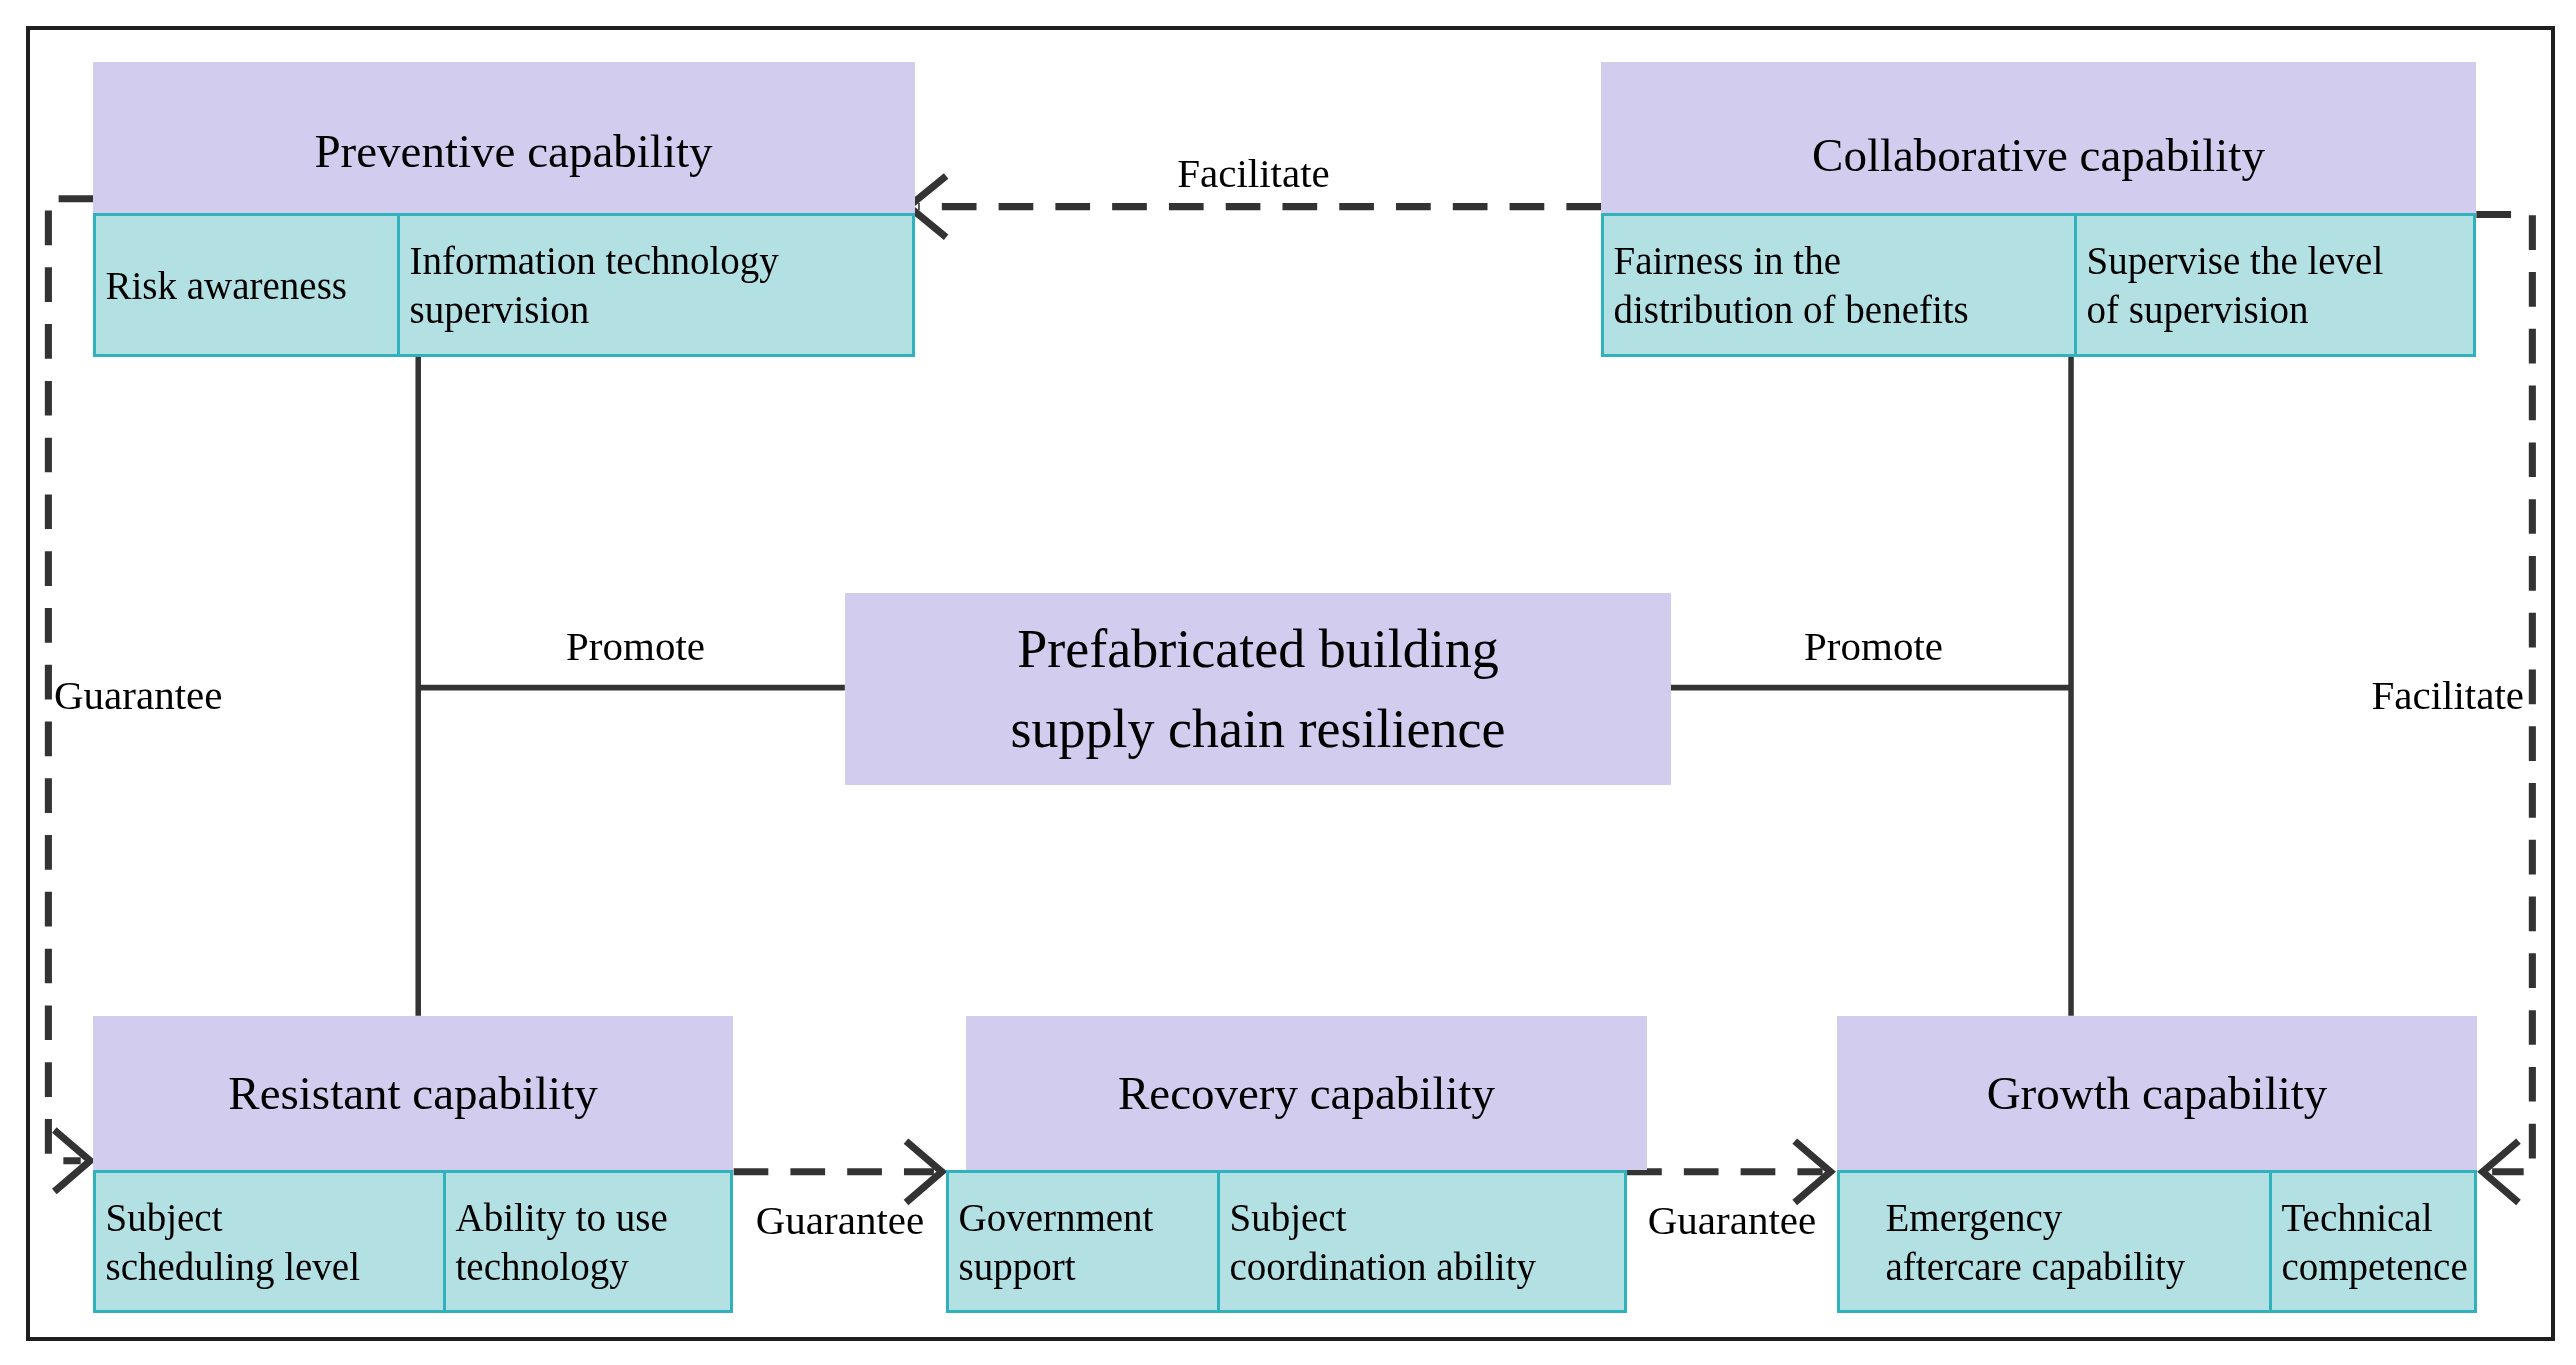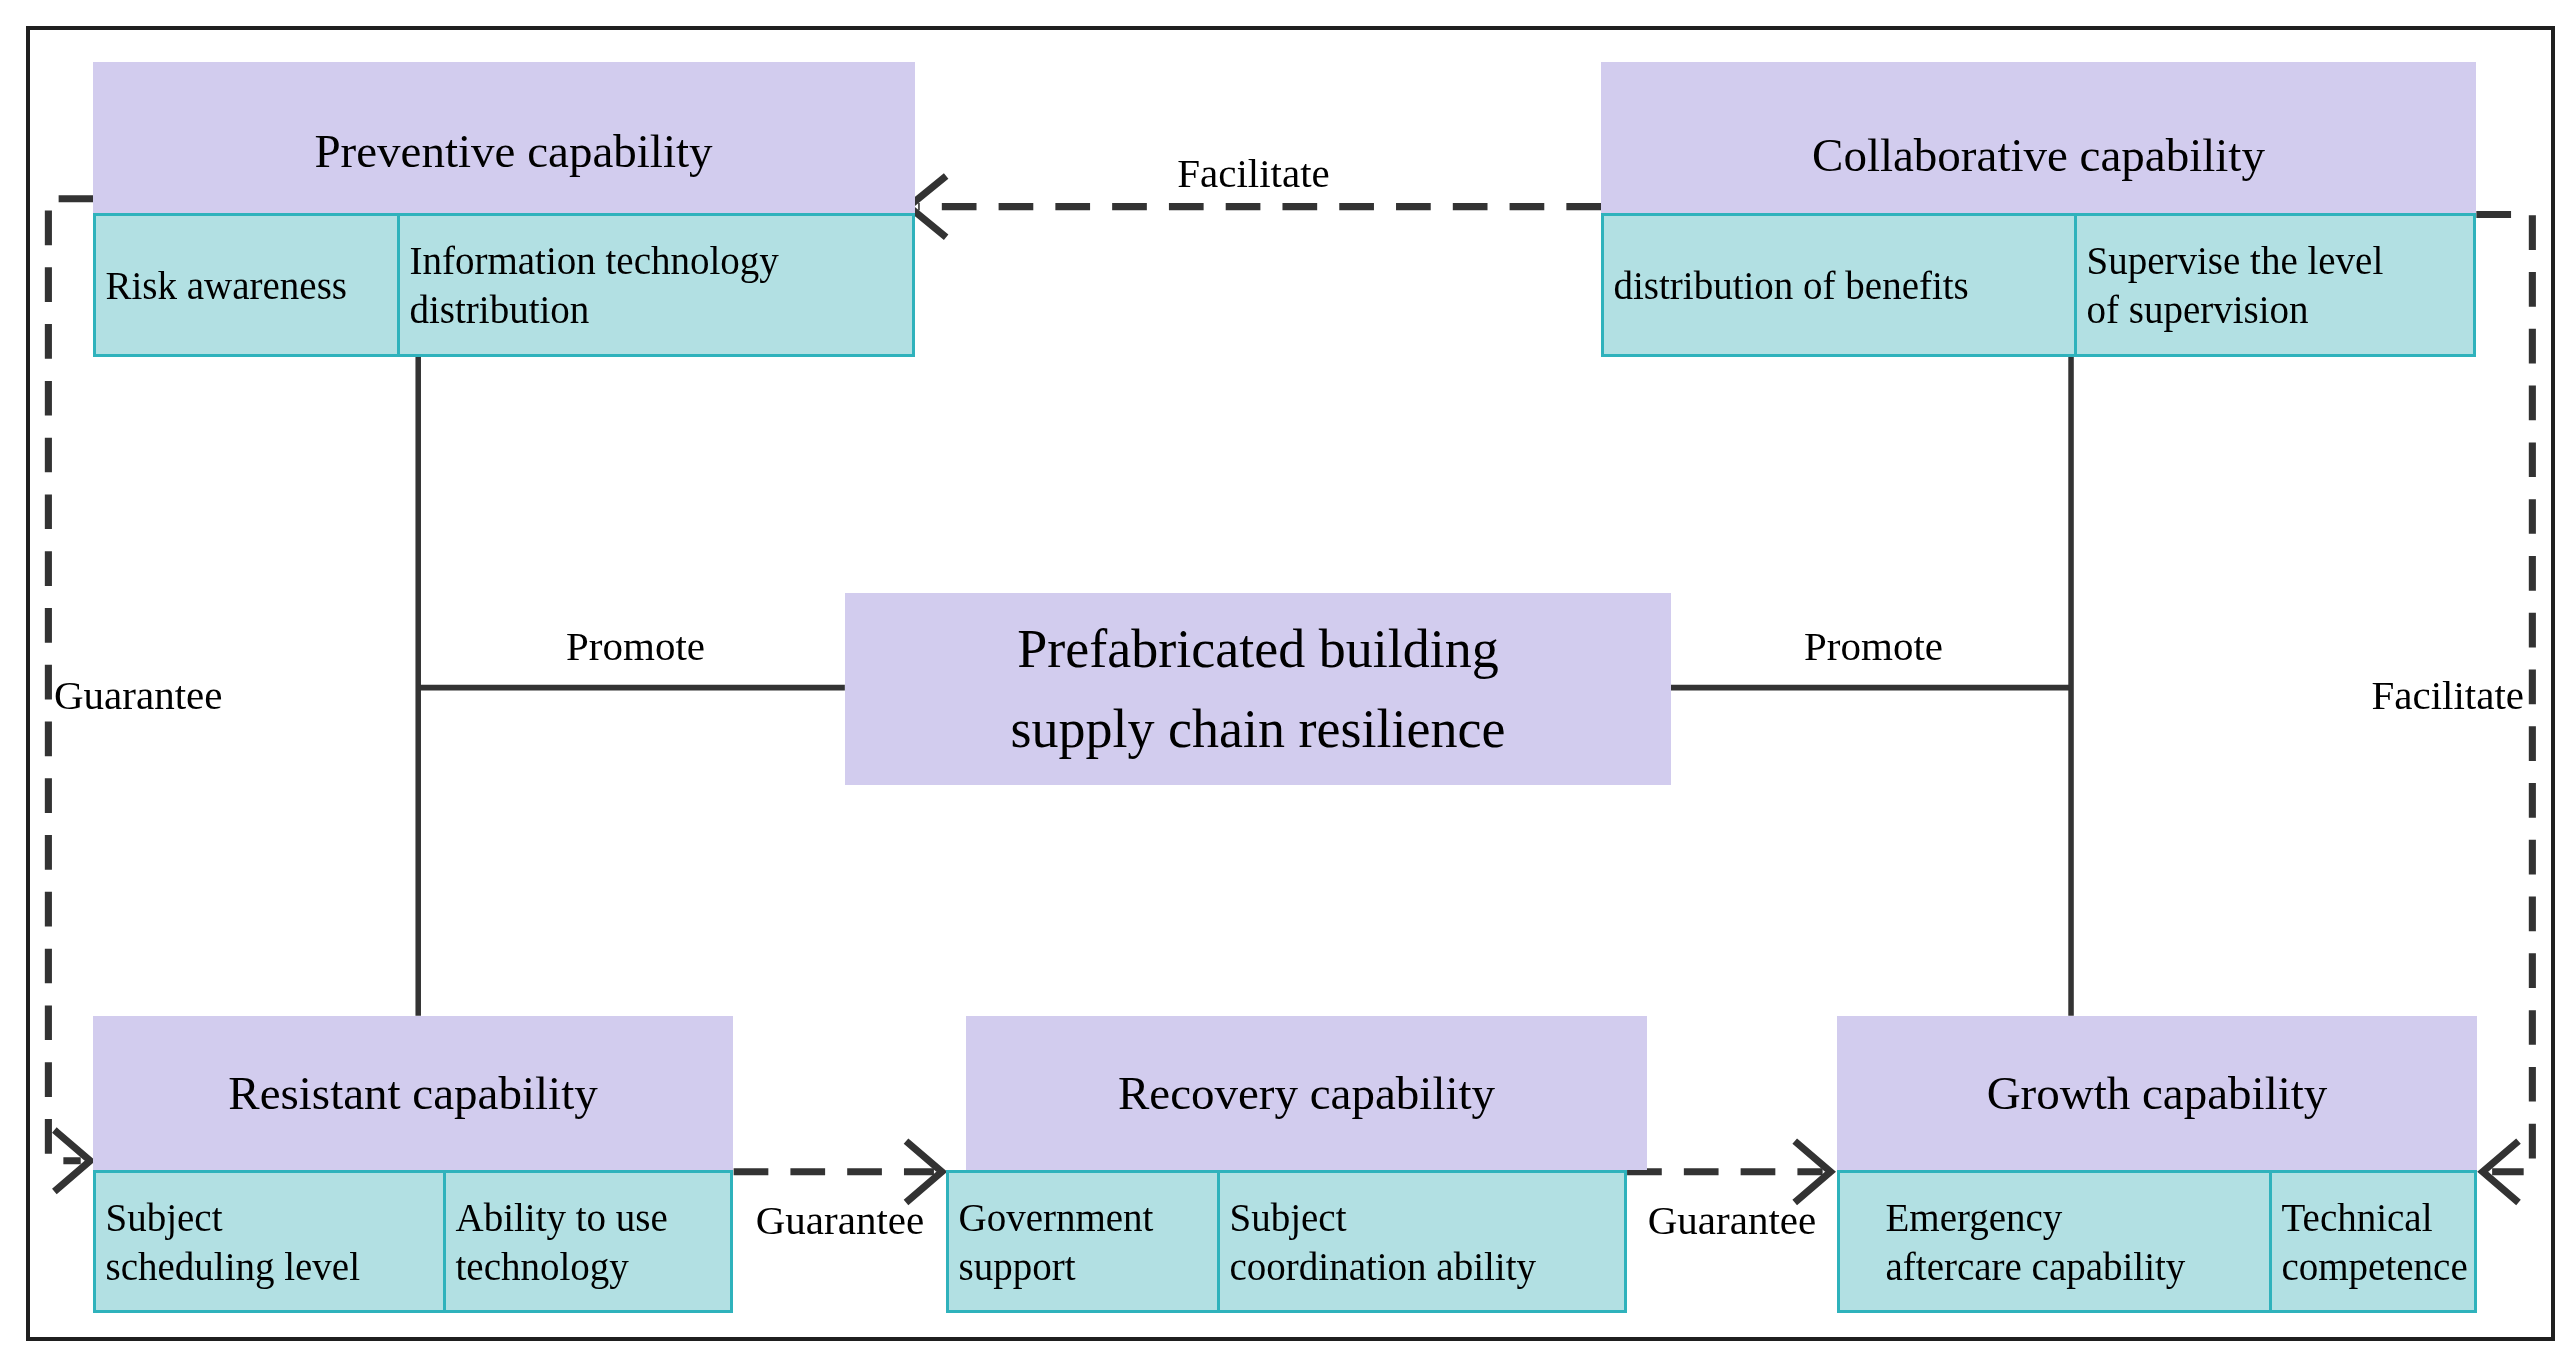--- a/index.html
+++ b/index.html
@@ -105,29 +105,30 @@
 
   <div class="hdr pre">
     <span>Preventive capability</span>
   </div>
   <div class="row pre">
     <div class="cell c-pre-1">
       <div class="ln">Risk awareness</div>
     </div>
     <div class="cell second">
       <div class="ln">Information technology</div>
-      <div class="ln">distribution</div>
+      <div class="ln">supervision</div>
     </div>
   </div>
 
   <div class="hdr col">
     <span>Collaborative capability</span>
   </div>
   <div class="row col">
     <div class="cell c-col-1">
+      <div class="ln">Fairness in the</div>
       <div class="ln">distribution of benefits</div>
     </div>
     <div class="cell second">
       <div class="ln">Supervise the level</div>
       <div class="ln">of supervision</div>
     </div>
   </div>
 
   <div class="centerbox">
     <div class="ln">Prefabricated building</div>

